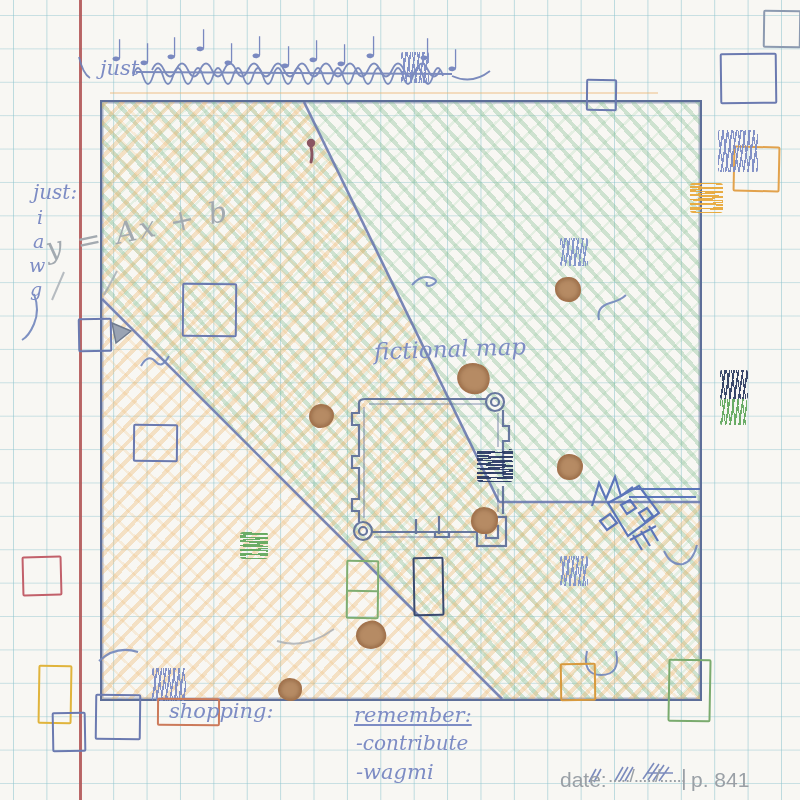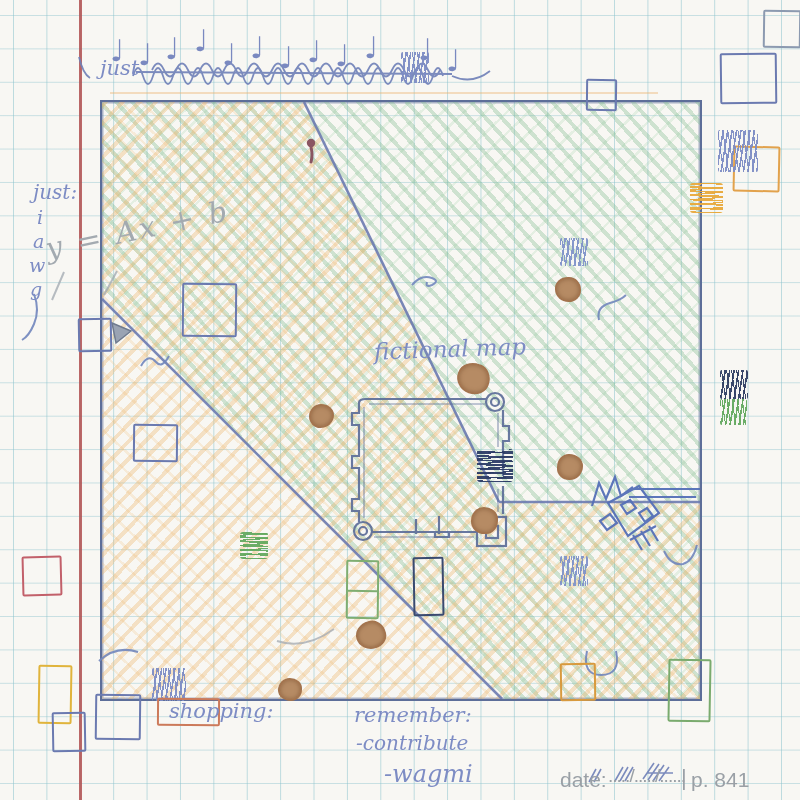--- a/index.html
+++ b/index.html
@@ -203,21 +203,21 @@
   <div class="blob" style="left:457px;top:363px;width:29px;height:27px;border-radius:55% 45% 50% 52%/48% 55% 46% 52%;transform:rotate(20deg);"></div>
   <div class="blob" style="left:471px;top:507px;width:23px;height:23px;border-radius:50% 55% 45% 52%/54% 46% 52% 48%;"></div>
   <div class="blob" style="left:555px;top:277px;width:22px;height:21px;border-radius:52% 48% 50% 55%/46% 52% 48% 54%;"></div>
   <div class="blob" style="left:557px;top:454px;width:22px;height:22px;border-radius:46% 54% 52% 48%/52% 48% 55% 45%;"></div>
   <div class="blob" style="left:356px;top:621px;width:26px;height:24px;border-radius:54% 46% 48% 55%/50% 55% 45% 52%;transform:rotate(-15deg);"></div>
   <div class="blob" style="left:278px;top:678px;width:20px;height:19px;border-radius:50% 52% 46% 54%/55% 45% 52% 48%;"></div>
 
   <div class="outline" style="left:157px;top:698px;width:59px;height:24px;border-color:#cc7a5a;transform:rotate(.4deg);"></div>
   <div class="hw" style="left:139px;top:699px;font-size:21px;margin-left:30px;">shopping:</div>
 
-  <div class="hw" style="left:354px;top:703px;font-size:21px;">remember:</div>
+  <div class="hw" style="left:354px;top:703px;font-size:21px;text-decoration:underline;">remember:</div>
   <div class="hw" style="left:356px;top:731px;font-size:20px;text-align:right;">-contribute</div>
-  <div class="hw" style="left:356px;top:760px;font-size:24px;margin-left:28px;">-wagmi</div>
+  <div class="hw" style="left:356px;top:760px;font-size:21px;">-wagmi</div>
 
   <div class="print" style="left:560px;top:768px;font-size:21px;">date:</div>
   <div class="print" style="left:608px;top:765px;font-size:19px;letter-spacing:-1px;">...../...../......</div>
   <div class="print" style="left:681px;top:765px;font-size:22px;">|</div>
   <div class="print" style="left:691px;top:768px;font-size:21px;">p. 841</div>
 </div>
 
 </body></html>

